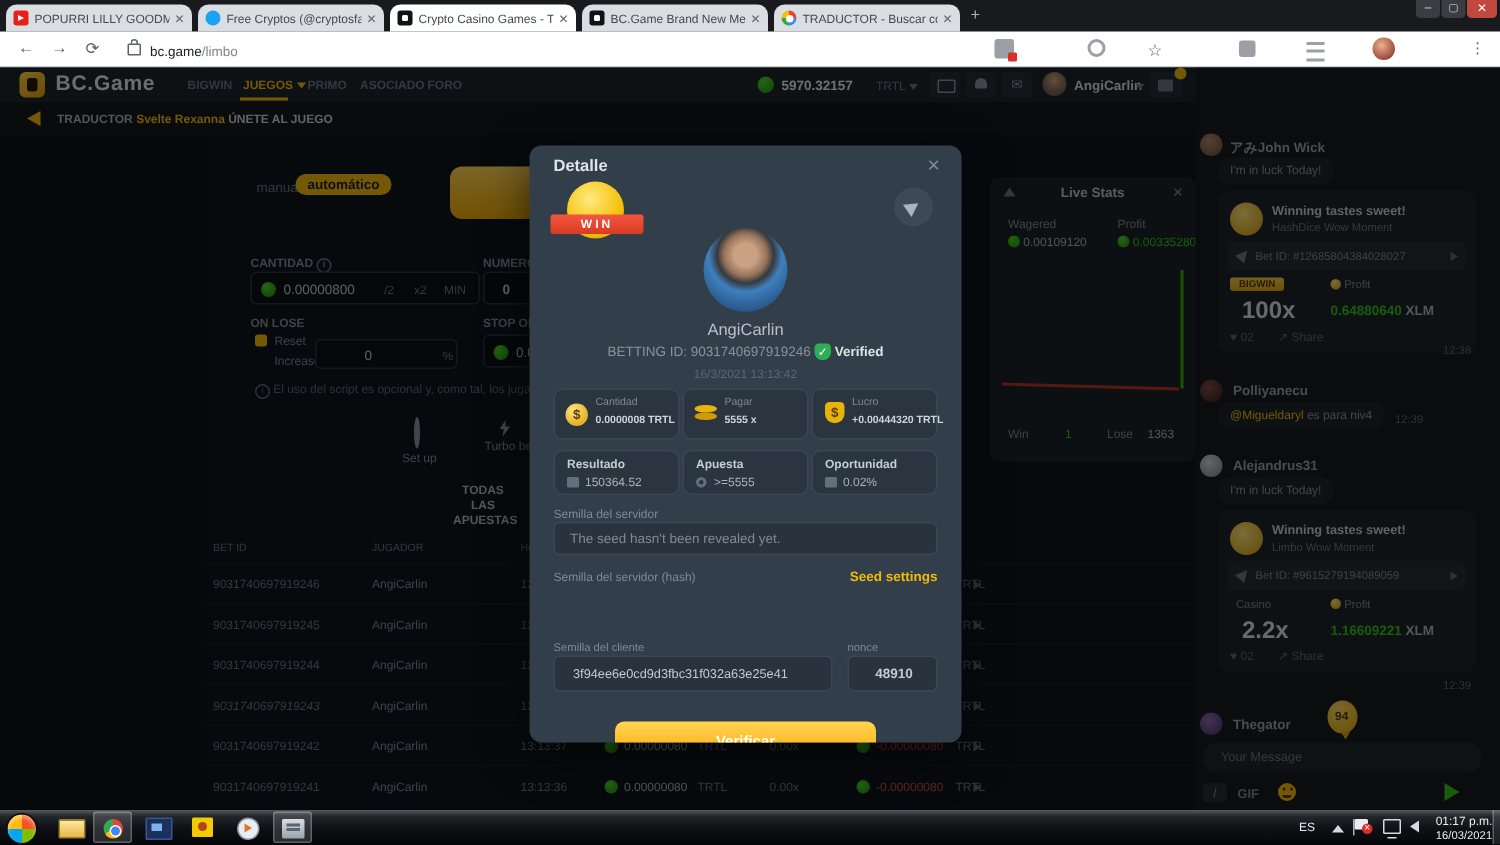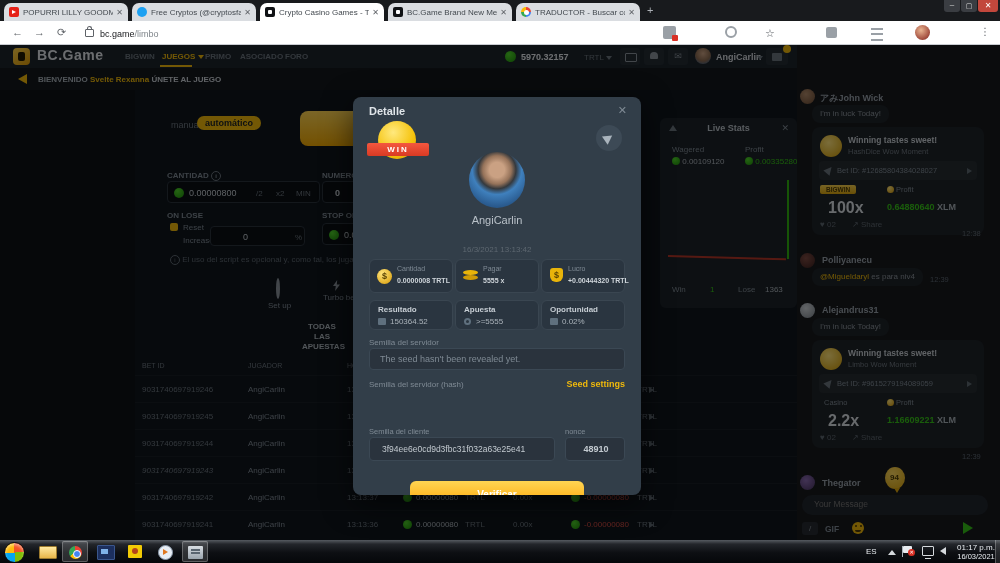--- a/index.html
+++ b/index.html
@@ -176,21 +176,21 @@
         </div>
       <div class="abs" style="left:920px;top:2px;width:68px;height:18px;border:1px solid #3a444e;border-radius:3px;">
           <span class="abs t9 c-txt" style="left:10px;top:4px;">Español</span>
           <span class="caret abs" style="left:54px;top:8px;"></span>
         </div>
     </div>
 
     <div class="annbar">
       <span class="megap abs" style="left:18px;top:6px;"></span>
       <span class="abs t8 b" style="left:38px;top:7px;color:#aab3bb;">
-        <span>BIENVENIDO</span>
+        <span>TRADUCTOR</span>
         <span class="c-gold">Svelte Rexanna</span>
         <span style="color:#c9cfd5;">ÚNETE AL JUEGO</span>
       </span>
     </div>
 
     <div class="gamearea">
 
       <div class="abs t9 c-gray" style="left:36px;top:30px;">manual</div>
       <div class="abs t9 b pill" style="left:62px;top:26px;padding:2px 8px;">automático</div>
       <div class="abs" style="left:165px;top:21px;width:220px;height:35px;background:linear-gradient(180deg,#ffd553,#f0a803);border-radius:8px;"></div>
@@ -412,20 +412,23 @@
       <div class="abs" style="left:14px;top:24px;width:62px;height:46px;">
         <div class="abs circle" style="left:11px;top:0;width:38px;height:38px;background:radial-gradient(circle at 40% 30%,#ffe97e,#f5c20a 60%,#d79b06);"></div>
         <div class="abs" style="left:0;top:22px;width:62px;height:13px;background:linear-gradient(180deg,#f4573f,#d93a23);border-radius:2px;color:#fff;font-size:8px;font-weight:bold;text-align:center;line-height:13px;letter-spacing:2px;">WIN</div>
       </div>
       <div class="abs circle" style="left:243px;top:28px;width:26px;height:26px;background:#3d4a56;">
           <span style="position:absolute;left:8px;top:8px;width:0;height:0;border-top:5px solid transparent;border-bottom:5px solid transparent;border-left:9px solid #aab4bd;transform:rotate(-35deg);"></span>
         </div>
 
       <div class="abs circle" style="left:116px;top:55px;width:56px;height:56px;background:radial-gradient(circle at 50% 32%,#caa183 16%,#96735a 30%,#35393d 40%,#3f80bd 52%,#2b5d92 75%,#1d3f63);"></div>
       <div class="abs t11" style="left:0;top:117px;width:288px;text-align:center;color:#b9c1c8;">AngiCarlin</div>
+      <div class="abs t9 nowrap" style="left:0;top:132px;width:288px;text-align:center;color:#8a939b;">
+        <span>BETTING ID: 9031740697919246</span> <span class="shieldv">✓</span> <span class="b" style="color:#dfe4e8;">Verified</span>
+      </div>
       <div class="abs t8 c-faint" style="left:0;top:148px;width:288px;text-align:center;">16/3/2021 13:13:42</div>
 
       <div class="mcard" style="left:16px;top:162px;">
         <span class="coin coin-gold abs" style="left:7px;top:9px;width:15px;height:15px;color:#5a4303;font-size:9px;font-weight:bold;text-align:center;line-height:15px;">$</span>
         <span class="abs t7 c-dim" style="left:27px;top:5px;">Cantidad</span>
         <span class="abs t7 b nowrap" style="left:27px;top:17px;color:#cfd5da;">0.0000008 TRTL</span>
       </div>
       <div class="mcard" style="left:102px;top:162px;">
         <span class="abs" style="left:7px;top:10px;width:15px;height:5px;background:#e8b40a;border-radius:50%;box-shadow:0 5px 0 #cf9b06;"></span>
         <span class="abs t7 c-dim" style="left:27px;top:5px;">Pagar</span>

